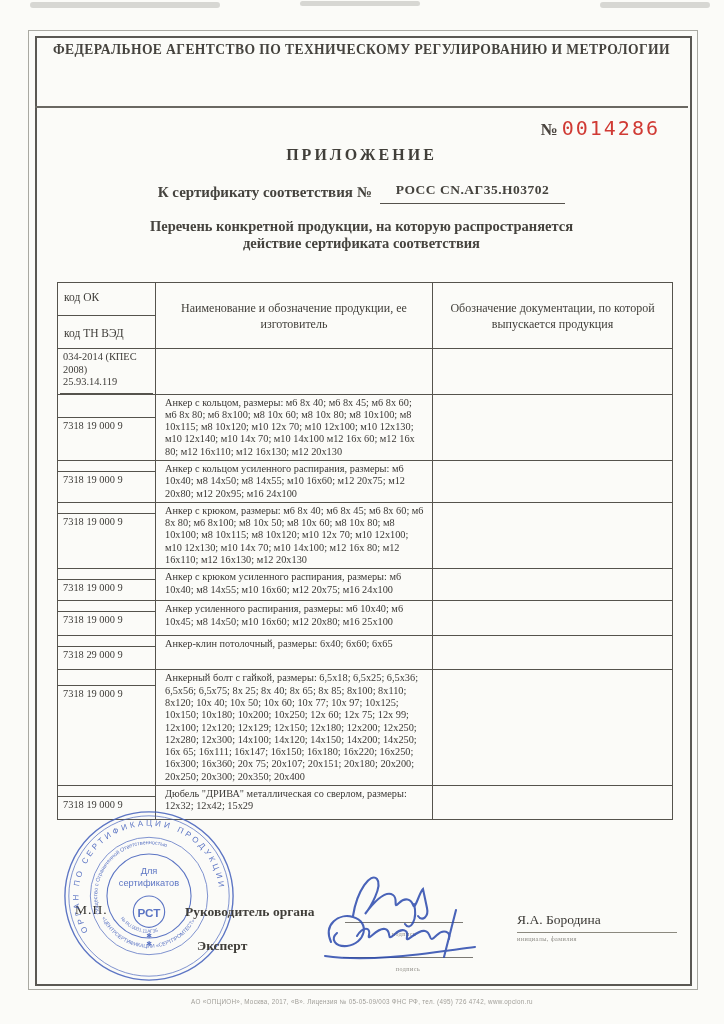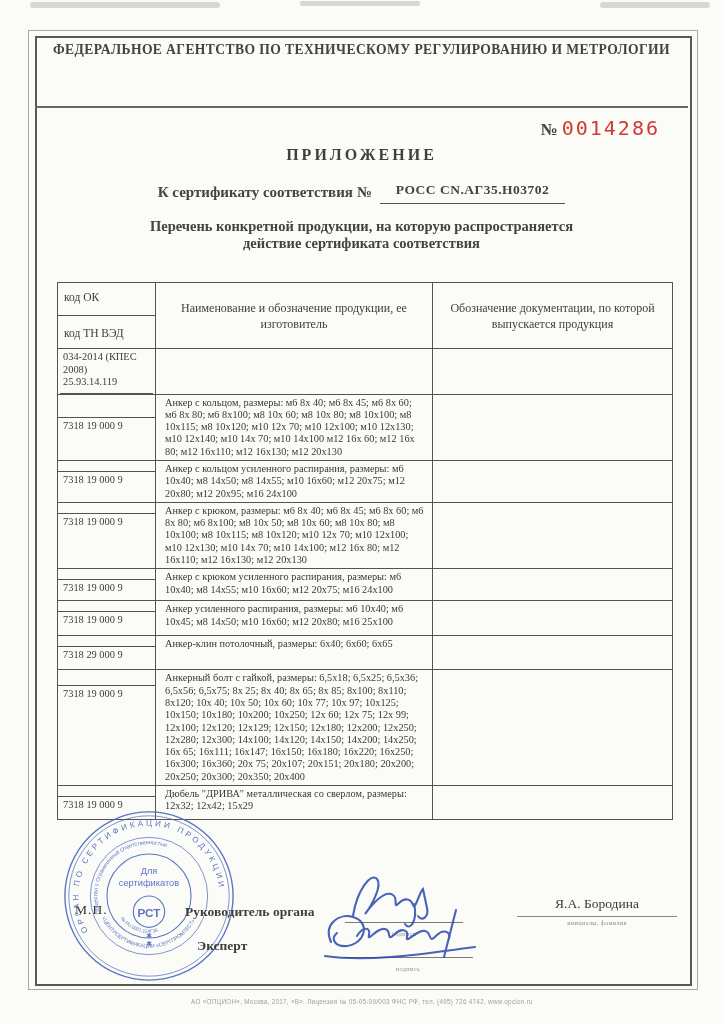--- a/index.html
+++ b/index.html
@@ -35,21 +35,21 @@
   .codeline.mt-lg{margin-top:22px;}
   .codeline.mt-md{margin-top:15px;}
   
   .mp{position:absolute;left:40px;top:866px;font-size:13.5px;color:#34322e;letter-spacing:1px;}
   .role-head{position:absolute;left:150px;top:868px;font-size:13.5px;font-weight:bold;color:#403e39;}
   .role-expert{position:absolute;left:162px;top:902px;font-size:13.5px;font-weight:bold;color:#403e39;}
   .sigline{position:absolute;border-bottom:1px solid #7b7973;text-align:center;}
   .sigline .cap{position:relative;top:13px;font-size:6px;color:#8e8c86;letter-spacing:.5px;}
   .sl1{left:310px;top:873px;width:118px;height:13px;}
   .sl2{left:308px;top:908px;width:130px;height:13px;}
-  .nameblock{position:absolute;width:160px;text-align:center;}
+  .nameblock{position:absolute;width:160px;margin-top:16px;}
   .nb1{left:482px;top:860px;}
   .nb2{left:482px;top:891px;}
   .nameblock .nm{font-size:13.5px;color:#3a3834;border-bottom:1px solid #8b897f;padding-bottom:4px;}
   .nameblock .cap{font-size:6.2px;color:#8e8c86;margin-top:2px;letter-spacing:.4px;}
   .stamp-svg{position:absolute;left:26px;top:772px;opacity:.88;}
   .sig-svg{position:absolute;left:278px;top:828px;}
   
   .imprint{position:absolute;left:0;top:998px;width:724px;text-align:center;font-family:"Liberation Sans","DejaVu Sans",sans-serif;font-size:6.3px;color:#a09e98;letter-spacing:.3px;}
 </style>
 </head>

